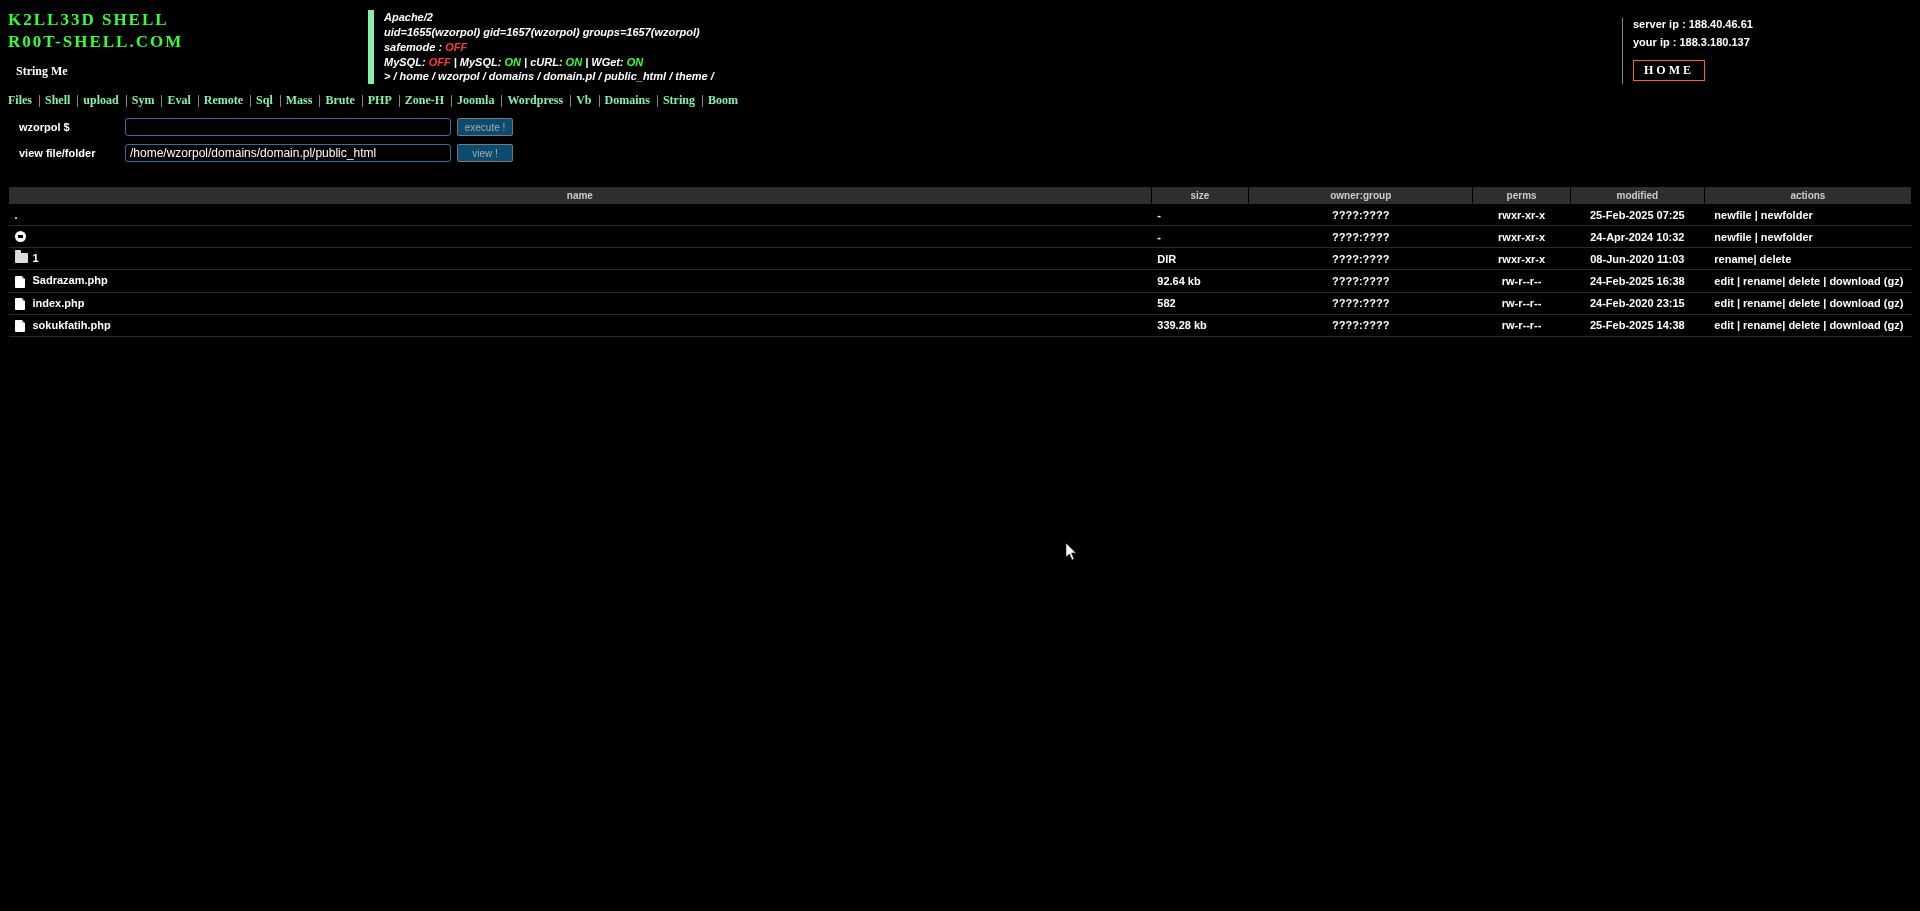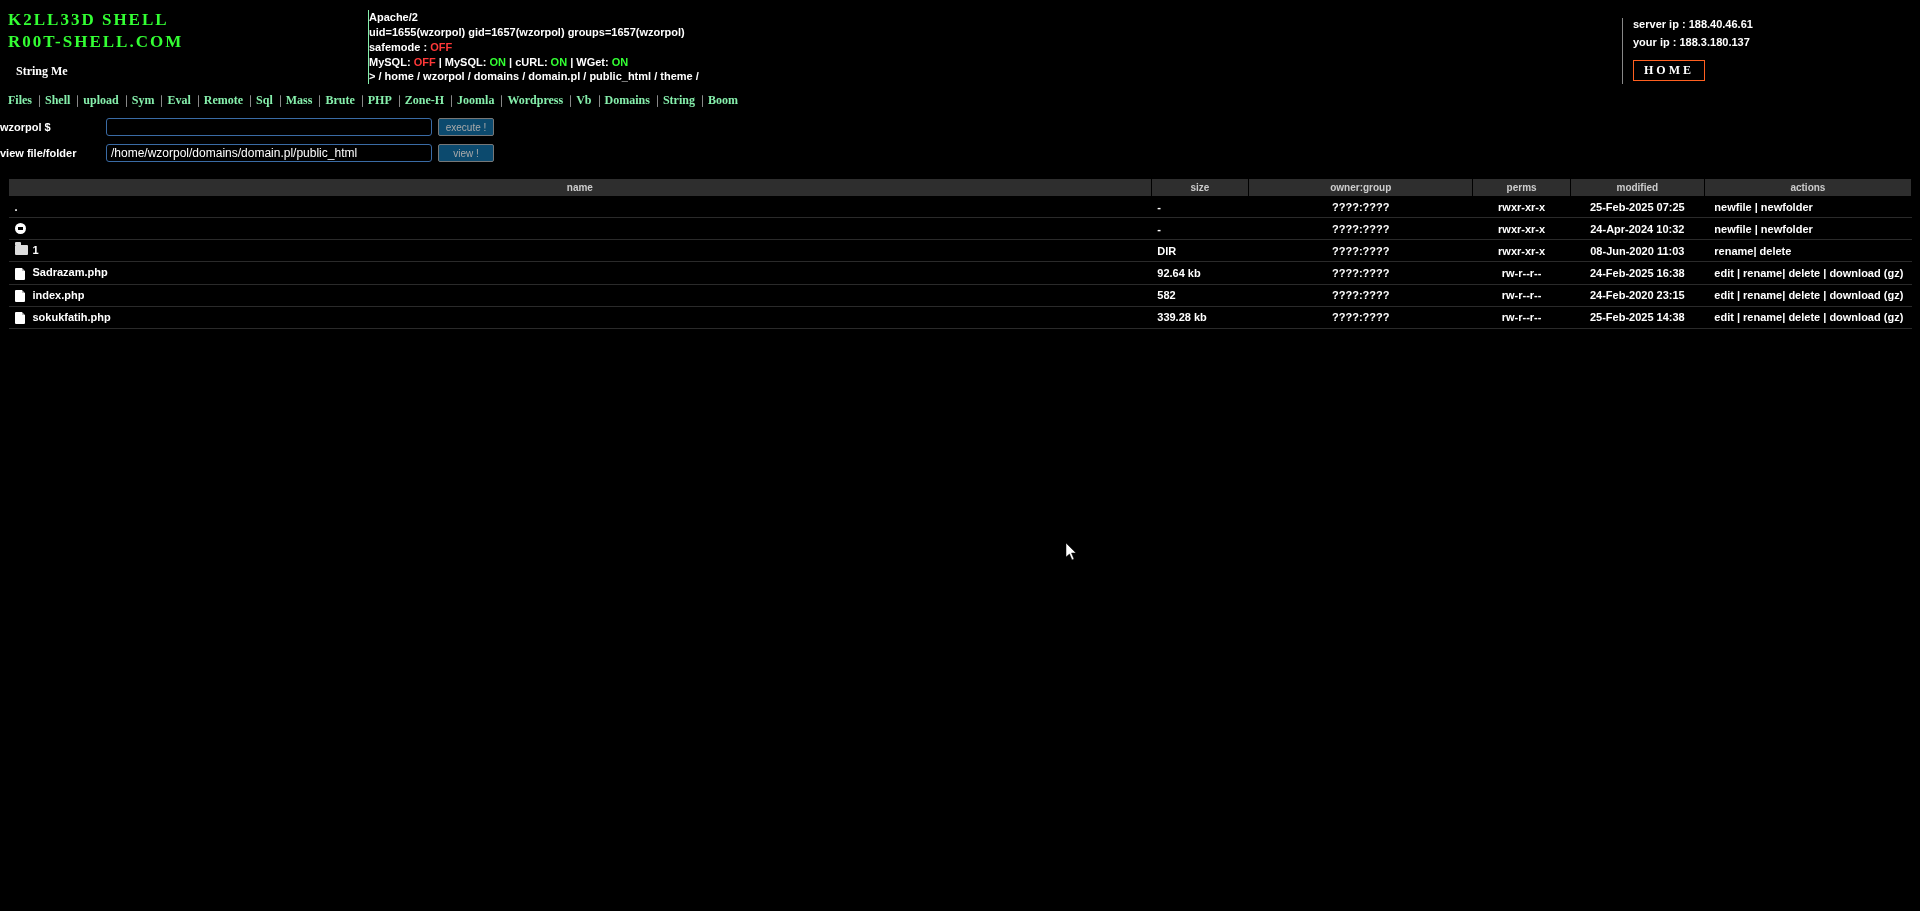--- a/index.html
+++ b/index.html
@@ -41,24 +41,26 @@
     }
     .about-me {
       font-family: Georgia, "Times New Roman", serif;
       color: #fff;
       font-size: 12px;
       font-weight: bold;
       margin-left: 8px;
       cursor: pointer;
     }
     .center-block {
-      border-left: 1px solid #86efac;
+      border-left: 6px solid #86efac;
+      padding-left: 10px;
       flex: 1;
       color: #fff;
       line-height: 1.35;
+      font-style: italic;
     }
     .center-block .line {
       font-weight: bold;
       font-size: 11px;
     }
     .off { color: #ff3838; font-weight: bold; }
     .on { color: #33ff33; font-weight: bold; }
     .path-link { color: #fff; font-weight: bold; cursor: pointer; }
     .right-block {
       width: 290px;
@@ -98,21 +100,21 @@
     .nav-sep {
       display: inline-block;
       width: 1px;
       height: 12px;
       background: #888;
       vertical-align: middle;
       margin: 0 5px;
       border-radius: 1px;
     }
     .form-area {
-      padding: 0 0 8px;
+      padding: 0 19px 8px;
     }
     .form-row {
       display: flex;
       align-items: center;
       margin-bottom: 8px;
     }
     .form-label {
       width: 106px;
       font-weight: bold;
       font-size: 11px;
@@ -133,21 +135,21 @@
       height: 18px;
       background: #0c4a6e;
       border: 1px solid #777;
       border-radius: 2px;
       color: #aaa;
       font-size: 10px;
       cursor: pointer;
     }
     .file-table {
       width: calc(100% - 16px);
-      margin: 0 8px;
+      margin: 8px 8px;
       border-collapse: collapse;
     }
     .file-table th {
       background: #2e2e2e;
       color: #ccc;
       font-weight: bold;
       font-size: 10px;
       padding: 3px 6px;
       text-align: center;
       border: 1px solid #000;

